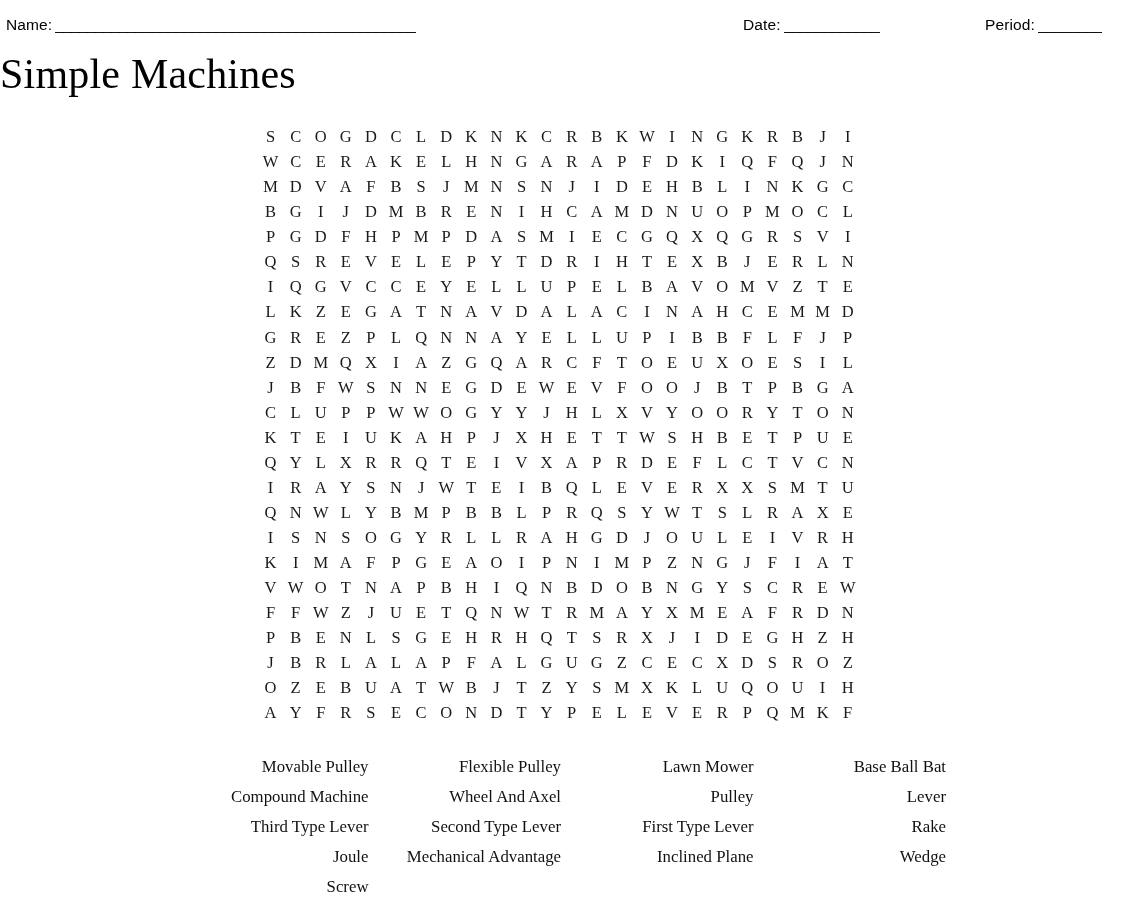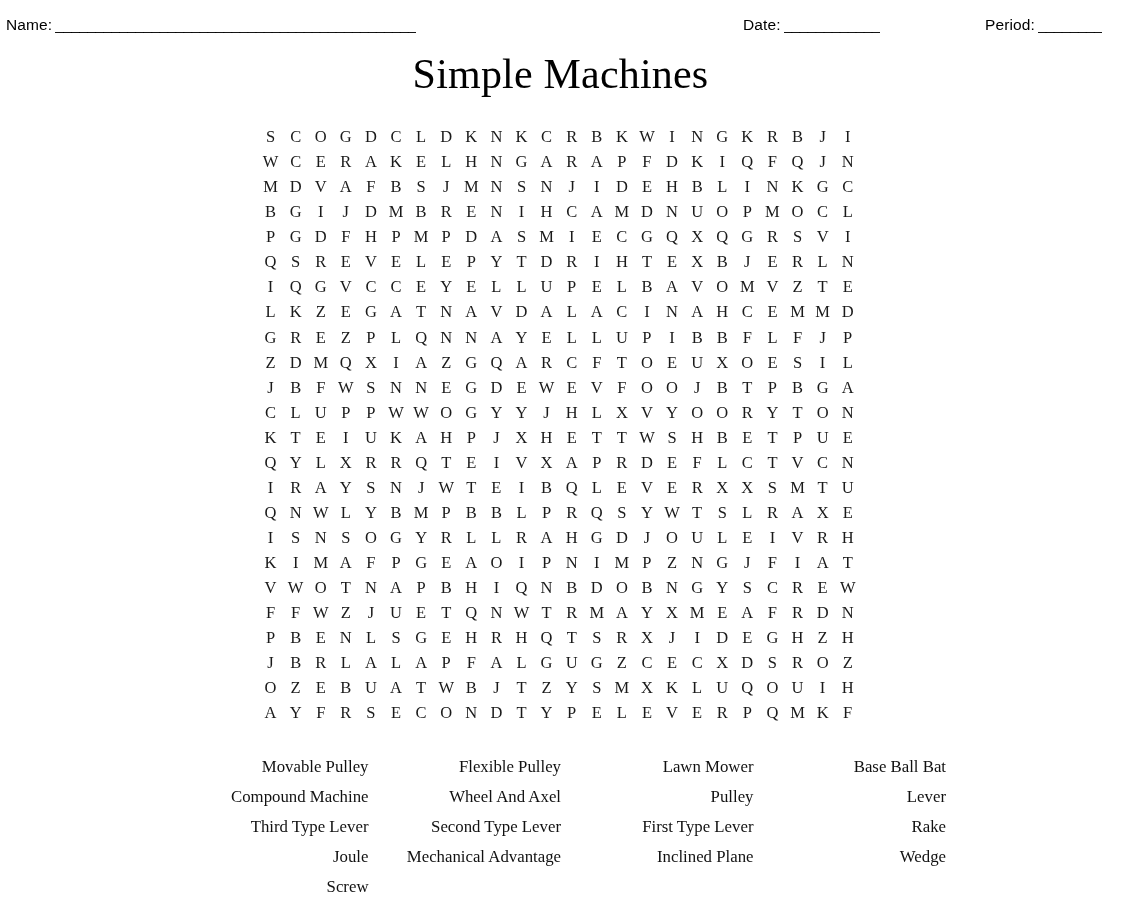--- a/index.html
+++ b/index.html
@@ -51,21 +51,21 @@
   #field-name  { left: 6px; }
   #field-date  { left: 727px; margin-left: 16px; }
   #field-period{ left: 985px; }
 
   
   .title {
     position: absolute;
     top: 50px;
     left: 0;
     width: 1121px;
-    text-align: center;
+    text-align: left;
     font-family: "Liberation Serif", "DejaVu Serif", serif;
     font-size: 42px;
     font-weight: 400;
     letter-spacing: 0.2px;
     color: #000;
   }
 
   
   .grid {
     position: absolute;

